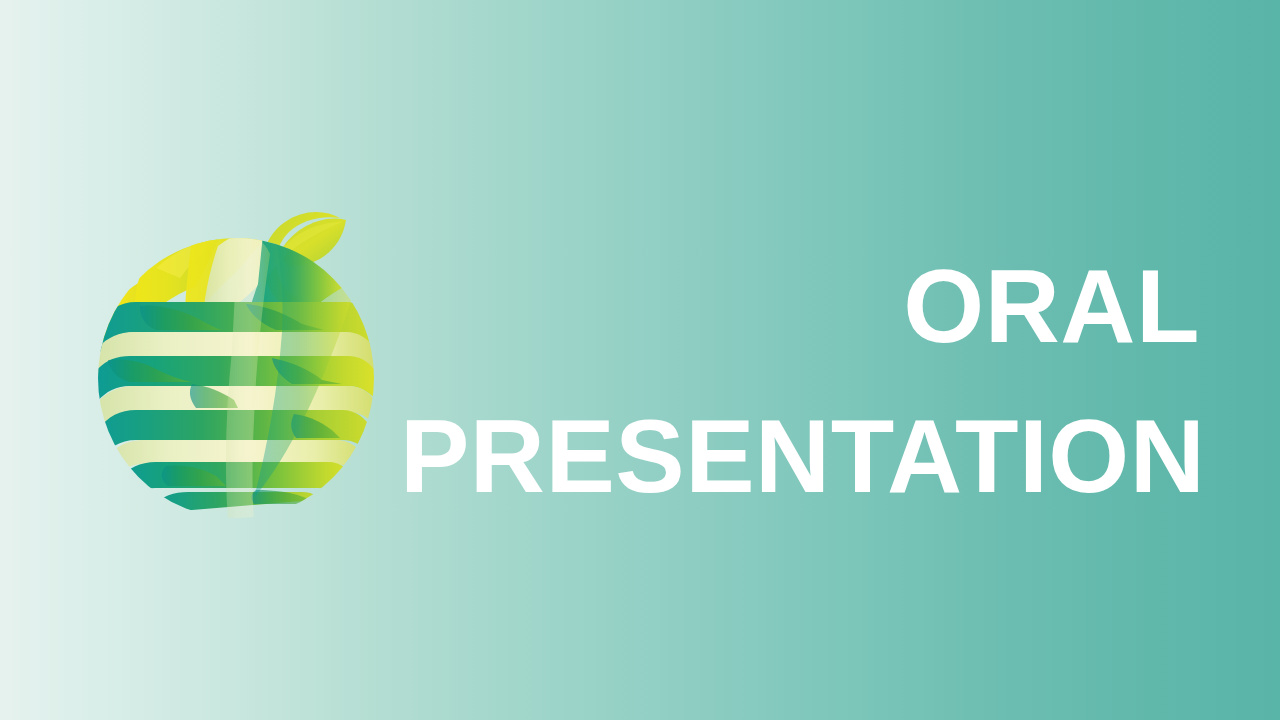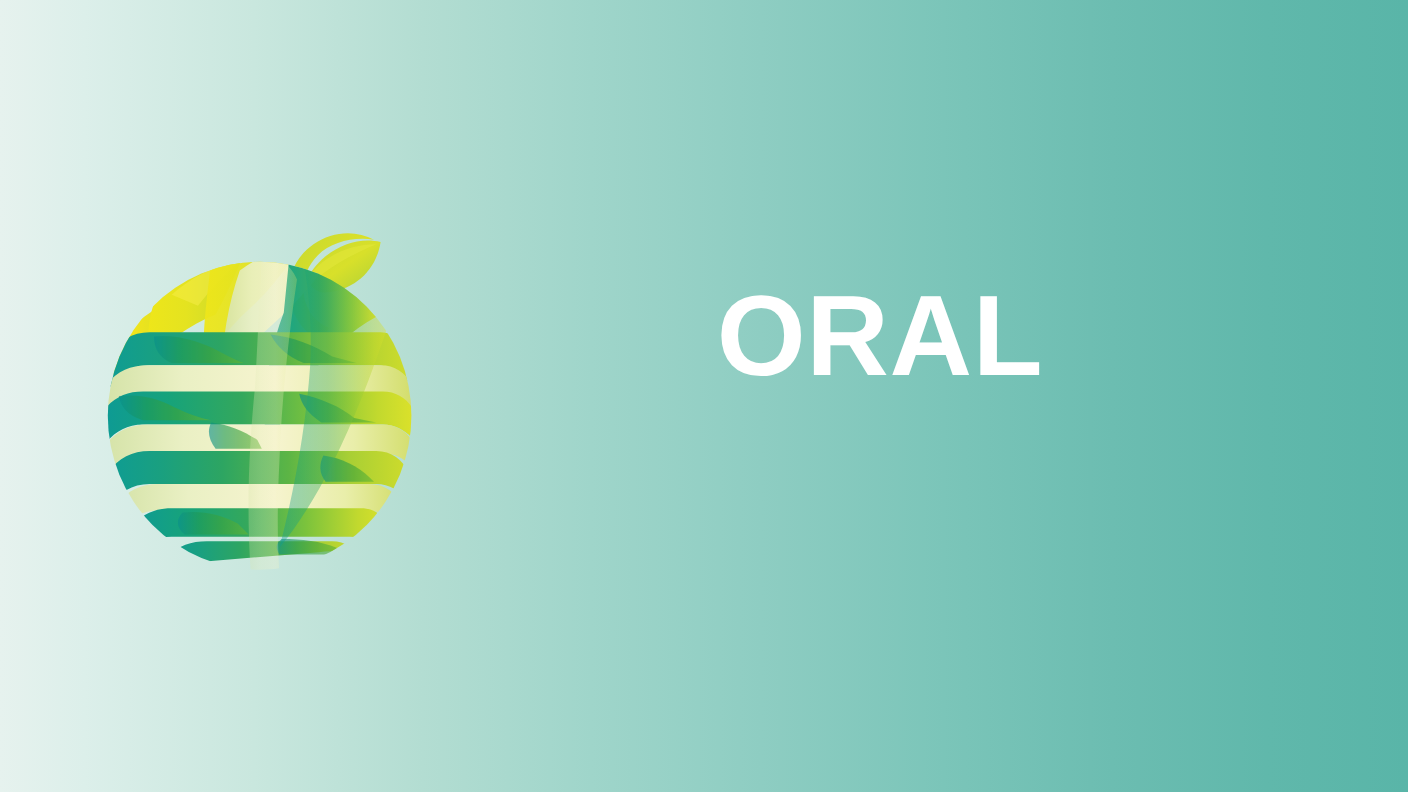--- a/index.html
+++ b/index.html
@@ -54,21 +54,21 @@
 
   .title-line {
     color: #ffffff;
     font-family: "Liberation Sans", sans-serif;
     font-weight: bold;
     font-size: 104px;
     line-height: 150px;
     letter-spacing: 0.5px;
     white-space: nowrap;
     margin: 0;
-    text-align: center;
+    text-align: right;
   }
 </style>
 </head>
 <body>
 
 <div id="slide">
 
   <div id="logo-wrap">
     <svg viewBox="0 0 284 324" xmlns="http://www.w3.org/2000/svg" aria-hidden="true">
       <defs>
@@ -231,15 +231,16 @@
         <path d="M142 36 C156 34 168 42 174 56 C166 110 160 166 158 222
                  C156 260 156 294 158 322 L132 322
                  C128 268 130 210 136 152 C138 114 140 74 142 36 Z" fill="url(#gPale)" opacity="0.30"></path>
 
       </g>
     </svg>
   </div>
 
   <div id="title-block">
     <div class="title-line">ORAL</div>
+    <div class="title-line">PRESENTATION</div>
   </div>
 
 </div>
 
 </body></html>

